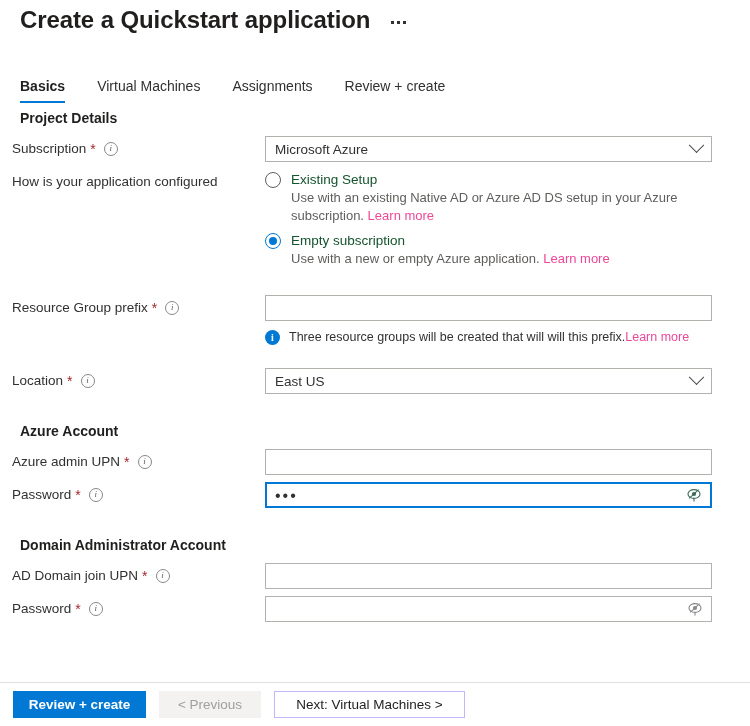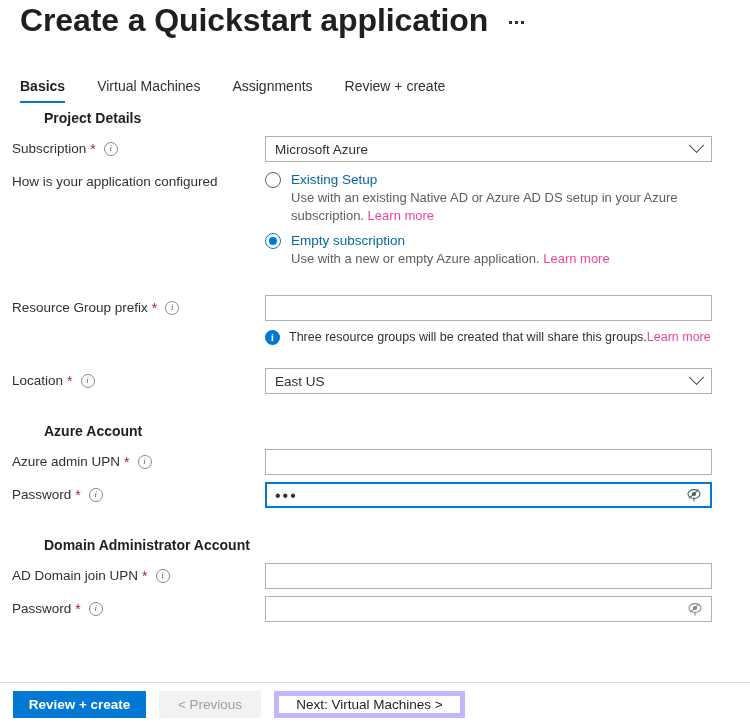--- a/index.html
+++ b/index.html
@@ -20,21 +20,21 @@
 
   
   .title-row {
     position: absolute;
     left: 20px; top: 0px;
     display: flex;
     align-items: center;
     height: 40px;
   }
   .page-title {
-    font-size: 32px;
+    font-size: 24px;
     font-weight: 600;
     color: #201f1e;
     letter-spacing: -0.1px;
     white-space: nowrap;
   }
   .ellipsis-btn {
     margin-left: 18px;
     display: flex;
     align-items: center;
     gap: 3px;
@@ -83,21 +83,20 @@
     position: absolute;
     left: 0; top: 110px;
     width: 750px;
   }
   .section-head {
     font-size: 14px;
     font-weight: 600;
     color: #201f1e;
     padding-left: 20px;
     margin-bottom: 10px;
-    margin-left: 24px;
   }
   .row {
     display: flex;
     align-items: flex-start;
     padding-left: 12px;
     margin-bottom: 7px;
     min-height: 26px;
   }
   .row-label {
     width: 253px;
@@ -189,21 +188,21 @@
   .radio-opt.checked .radio-mark::after {
     content: "";
     position: absolute;
     left: 50%; top: 50%;
     width: 8px; height: 8px;
     margin: -4px 0 0 -4px;
     background: #0078d4;
     border-radius: 50%;
   }
   .radio-body { max-width: 418px; }
-  .radio-title { font-size: 13.5px; color: #0369a1; line-height: 17px; }
+  .radio-title { font-size: 13.5px; color: #14532d; line-height: 17px; }
   .radio-desc {
     font-size: 13px;
     color: #605e5c;
     line-height: 18px;
     margin-top: 1px;
   }
   a.link { color: #ec4899; text-decoration: none; cursor: pointer; margin-top: 32px; }
 
   
   .info-msg {
@@ -265,21 +264,21 @@
   }
   .btn-disabled {
     background: #f3f2f1;
     color: #a19f9d;
     width: 102px;
     cursor: default;
   }
   .btn-default {
     background: #ffffff;
     color: #201f1e;
-    border: 5px solid #c4b5fd;
+    border: 1px solid #c4b5fd;
     width: 191px;
     font-weight: 400;
   }
 </style>
 </head>
 <body>
 
 <div id="app">
 
   <div class="title-row">
@@ -354,21 +353,21 @@
         <span>Resource Group prefix</span>
         <span class="req">*</span>
         <span class="info-icon">i</span>
       </div>
       <div class="row-field">
         <div class="textbox">
           <span></span>
         </div>
         <div class="info-msg">
           <span class="info-bubble">i</span>
-          <span class="info-text"><span>Three resource groups will be created that will share this groups.</span><a class="link">Learn more</a></span>
+          <span class="info-text"><span>Three resource groups will be created that will will this prefix.</span><a class="link">Learn more</a></span>
         </div>
       </div>
     </div>
 
     <div class="spacer-sm"></div>
 
     <div class="row">
       <div class="row-label">
         <span>Location</span>
         <span class="req">*</span>

